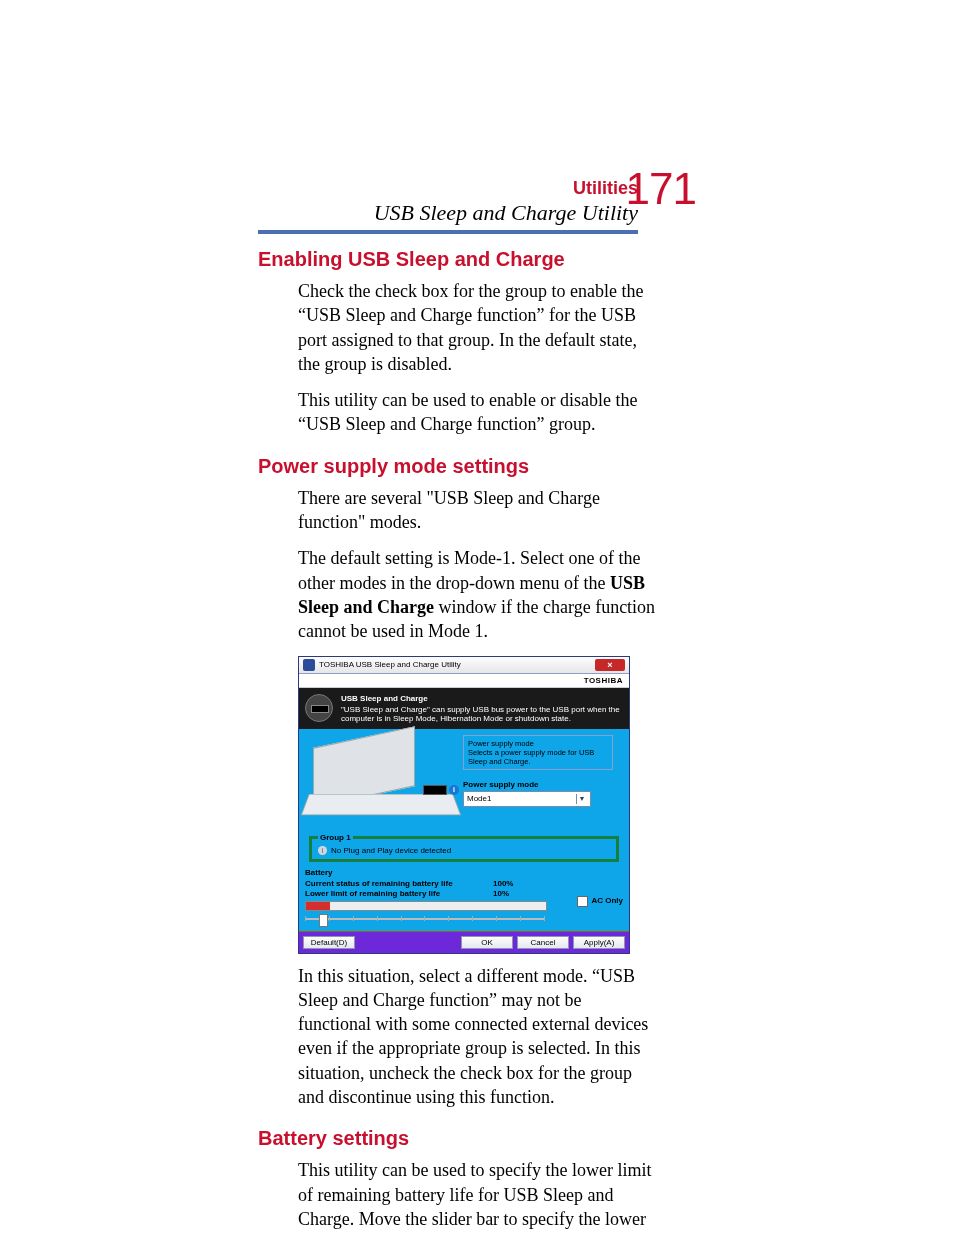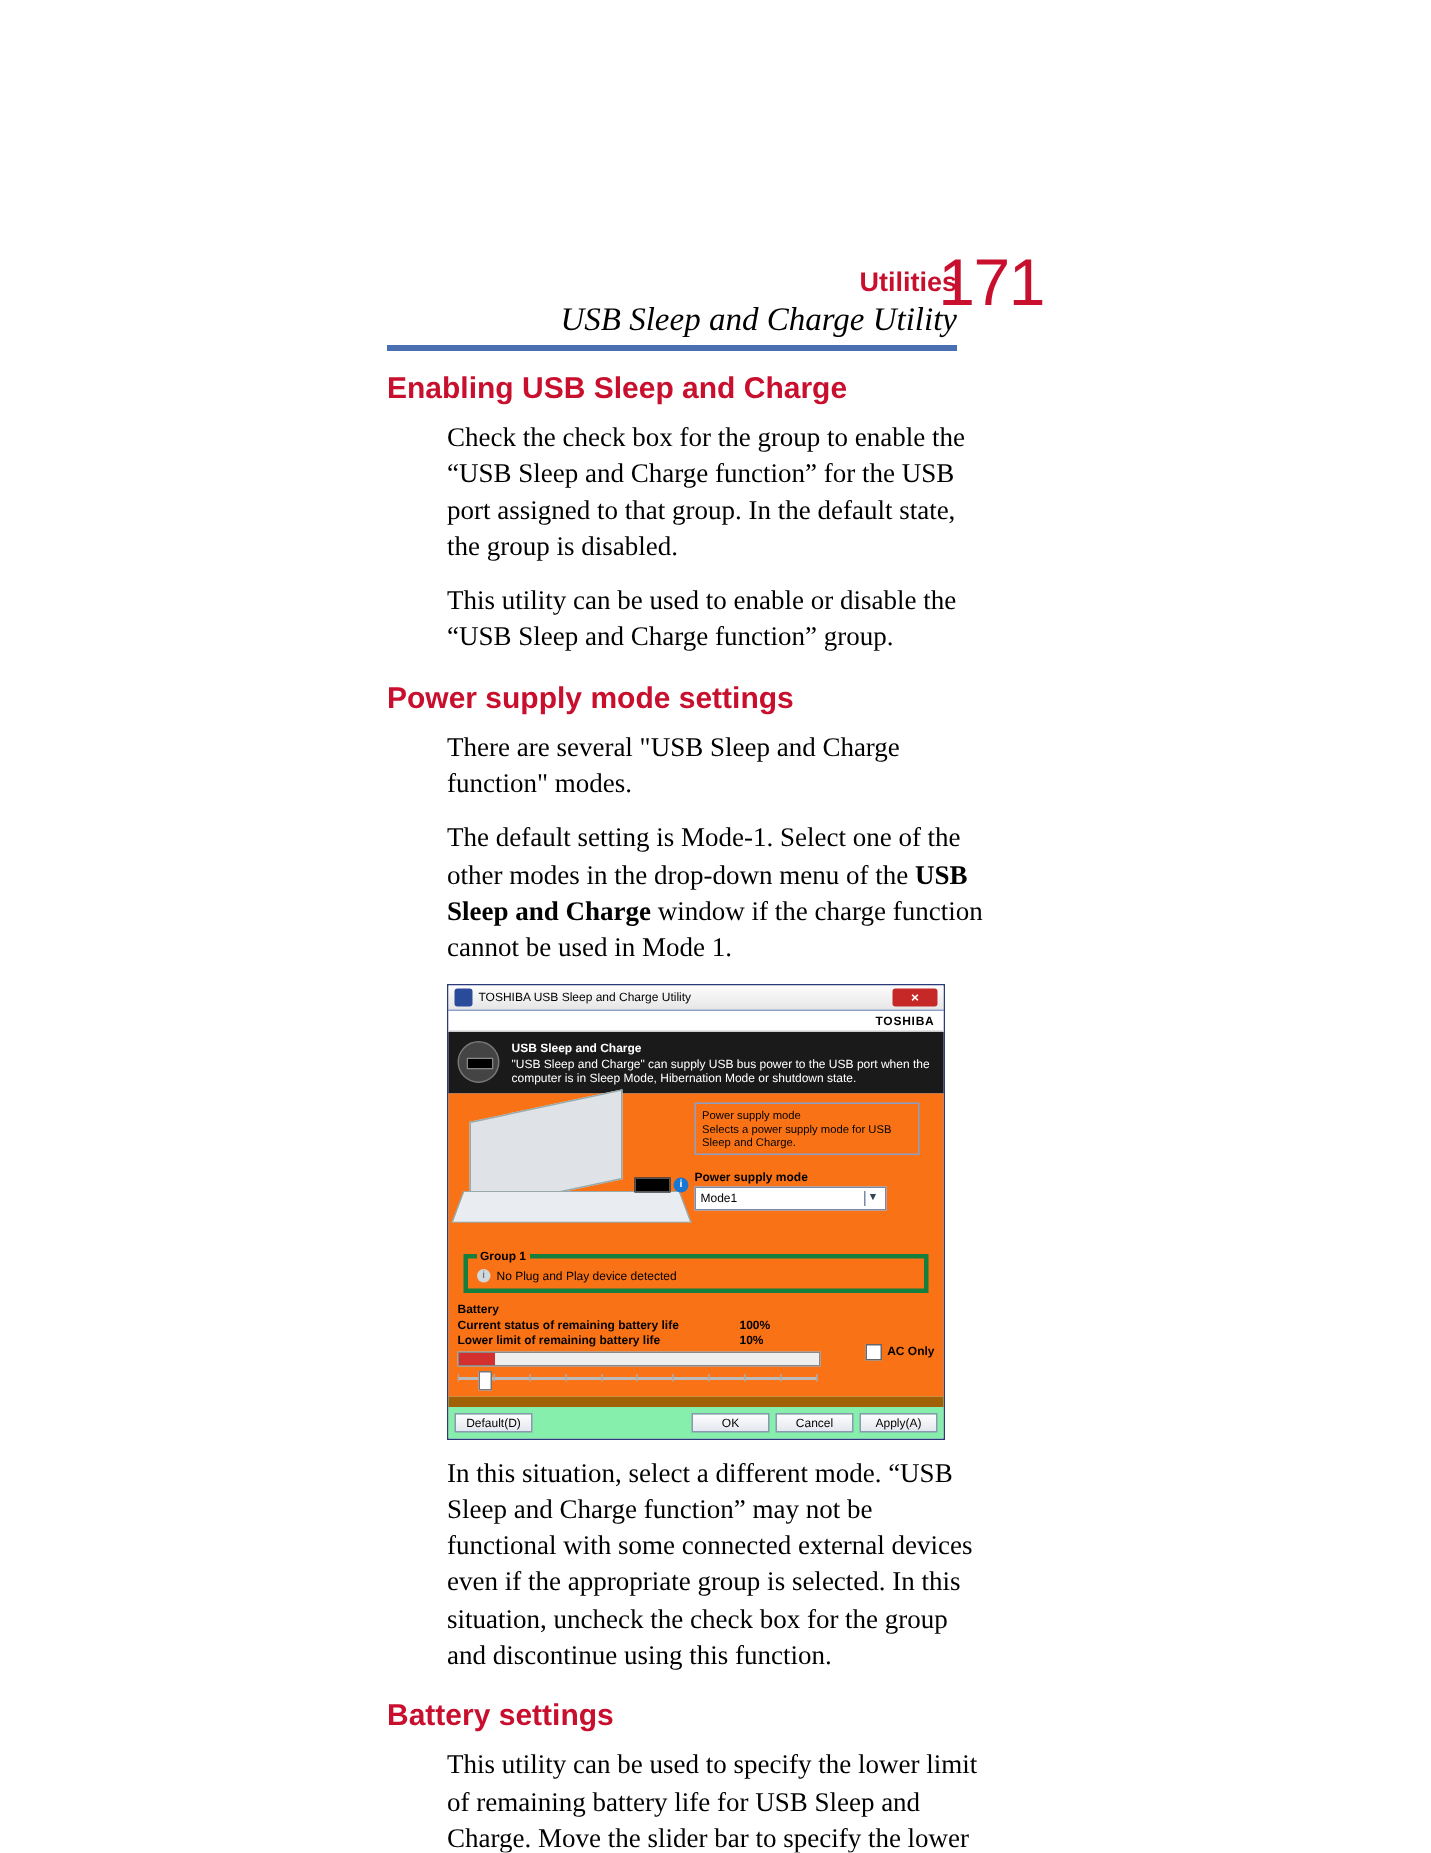--- a/index.html
+++ b/index.html
@@ -99,21 +99,21 @@
   .usbico{
     width:26px;height:26px;border-radius:50%;
     background:#444;border:1px solid #777;flex:0 0 auto;
     position:relative;
   }
   .usbico::before{
     content:"";position:absolute;top:10px;left:5px;
     width:16px;height:6px;background:#000;border:1px solid #888;
   }
   .desc-t{font-weight:bold;margin-bottom:2px;}
-  .panel{background:#f97316;padding:6px;}
+  .panel{background:#0ea5e9;padding:6px;}
   .midrow{display:flex;gap:8px;}
   .laptop{
     width:150px;height:90px;position:relative;
   }
   .lid{
     position:absolute;left:8px;top:2px;width:100px;height:58px;
     border:1px solid #9aa;background:#dfe3e8;
     transform:skewY(-12deg);
   }
   .base{
@@ -180,22 +180,22 @@
     background:#fff;border:1px solid #777;
   }
   .ticks{position:absolute;top:3px;left:0;right:0;display:flex;justify-content:space-between;}
   .ticks span{width:1px;height:5px;background:#aaa;display:block;}
   .ac{
     position:absolute;right:6px;bottom:24px;font-size:8px;font-weight:bold;
     display:flex;align-items:flex-start;gap:3px;
   }
   .ac .cb{width:9px;height:9px;border:1px solid #666;background:#fff;}
   .btnrow{
-    display:flex;gap:4px;padding:4px;background:#86efac;
-    border-top:7px solid #a16207;
+    display:flex;gap:4px;padding:4px;background:#6d28d9;
+    border-top:1px solid #a16207;
   }
   .btn{
     border:1px solid #8a98b0;background:linear-gradient(#fdfdfd,#e4e8ef);
     padding:1px 6px;font-size:8px;min-width:38px;text-align:center;
   }
   .btnrow .spacer{flex:1;}
   .panel-wrap{position:relative;}
 </style>
 </head>
 <body>

